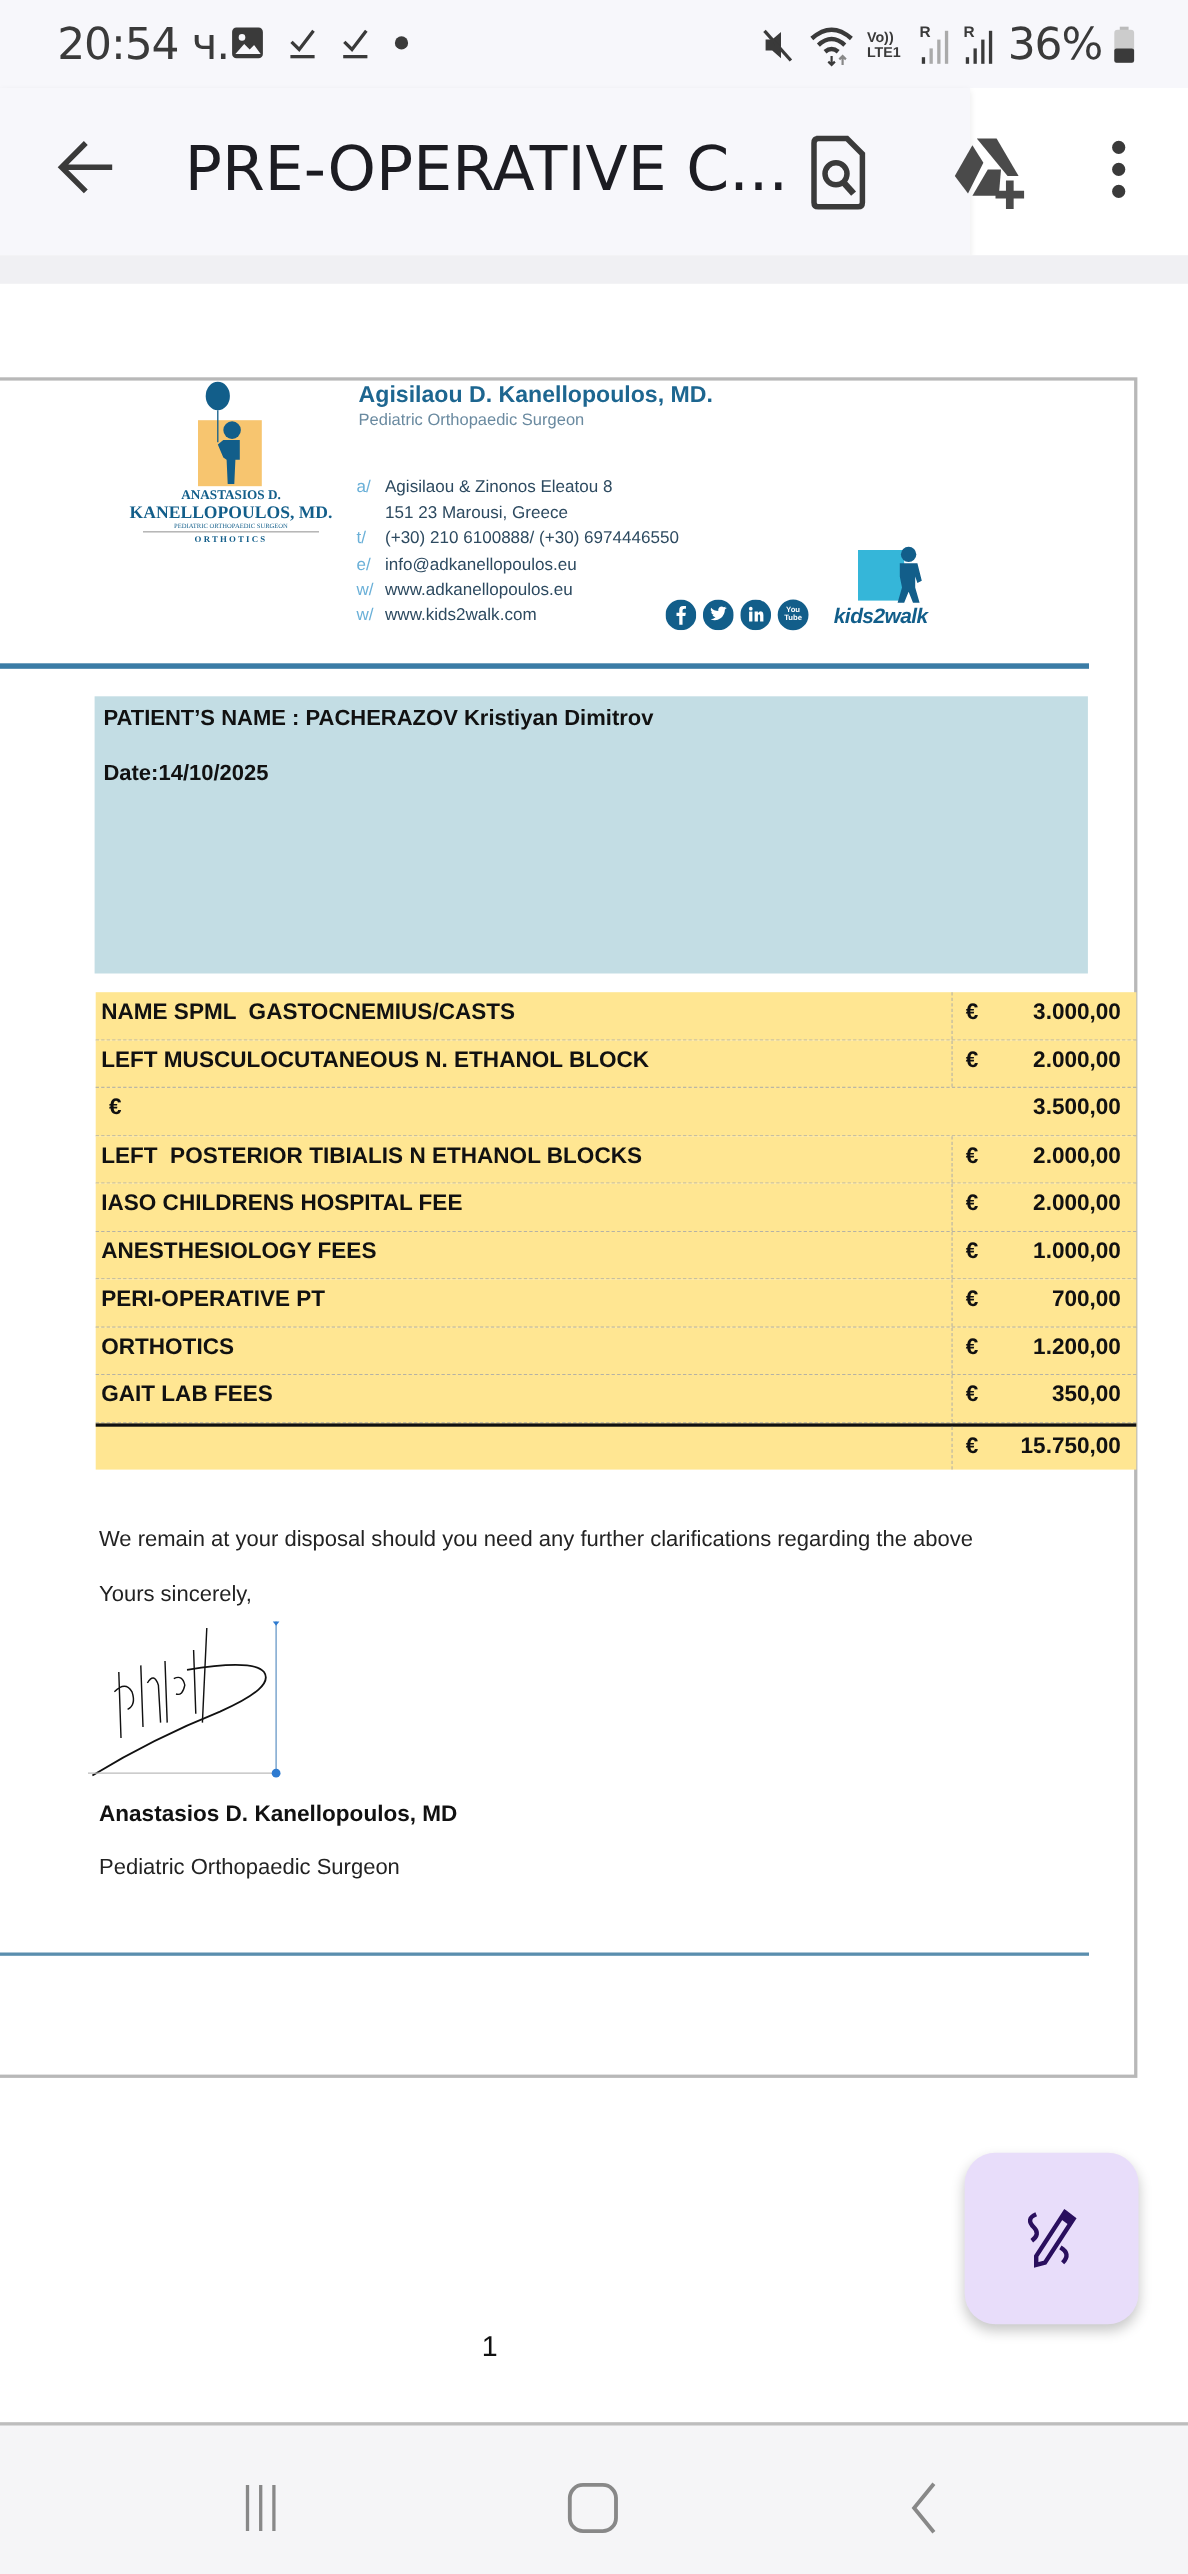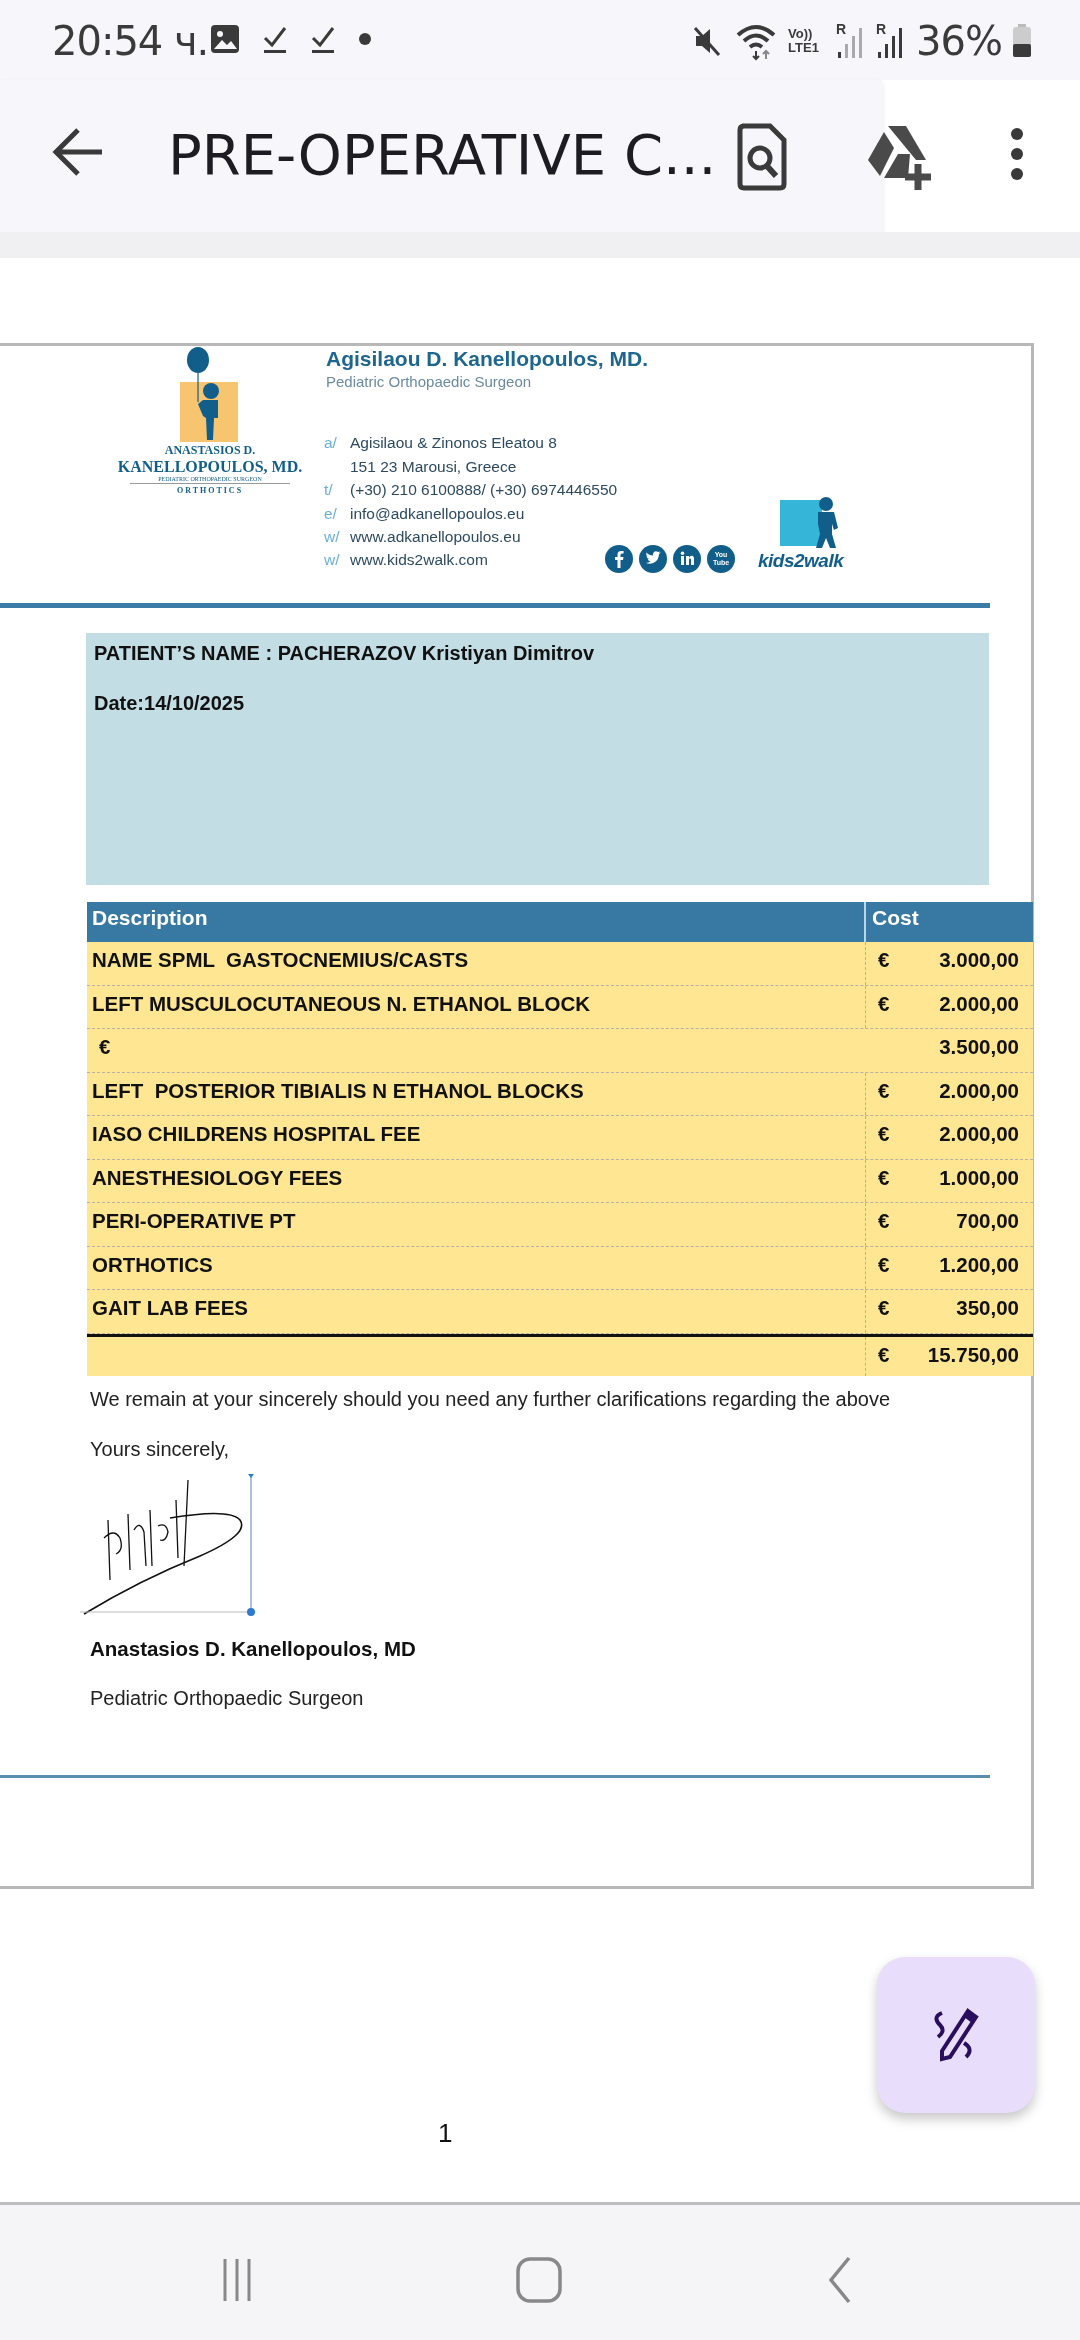--- a/index.html
+++ b/index.html
@@ -179,24 +179,20 @@
 <div style="position:absolute;left:758px;top:550px;font-size:19px;font-weight:bold;color:#125e8a;font-style:italic;letter-spacing:-0.5px;">kids2walk</div>
 
 <div class="rule-blue" style="top:603px;width:990px;"></div>
 
 <div class="patient-box">
   <div class="patient-line" style="top:9px;">PATIENT’S NAME :  PACHERAZOV Kristiyan Dimitrov</div>
   <div class="patient-line" style="top:59px;">Date:14/10/2025</div>
 </div>
 
 <div class="table">
-  <div class="t-head">
-    <div class="c1">Description</div>
-    <div class="c2">Cost</div>
-  </div>
   <div id="rows">
       <div class="t-row">
         <div class="c1">NAME SPML  GASTOCNEMIUS/CASTS</div>
         <div class="c2">
           <span>€</span>
           <span>3.000,00</span>
         </div>
       </div>
       <div class="t-row">
         <div class="c1">LEFT MUSCULOCUTANEOUS N. ETHANOL BLOCK</div>
@@ -256,21 +252,21 @@
     </div>
   <div class="t-row total">
     <div class="c1"></div>
     <div class="c2">
         <span>€</span>
         <span>15.750,00</span>
       </div>
   </div>
 </div>
 
-<div class="letter-text" style="top:1388px;">We remain at your sincerely should you need any further clarifications regarding the above</div>
+<div class="letter-text" style="top:1388px;">We remain at your disposal should you need any further clarifications regarding the above</div>
 <div class="letter-text" style="top:1438px;">Yours sincerely,</div>
 
 <svg style="position:absolute;left:80px;top:1470px;" width="180" height="150" viewBox="0 0 180 150">
   <path d="M4 144 Q60 110 120 86 Q170 64 160 50 Q150 38 90 48" stroke="#111" stroke-width="1.6" fill="none"></path>
   <path d="M28 50 L30 110 M24 68 Q34 58 40 68 Q44 80 36 84 M48 44 L50 100 M54 60 Q60 50 64 62 L66 96 M70 40 L72 96 M78 56 Q86 52 88 62 Q86 72 80 70 M96 30 L98 88 M108 10 L104 96" stroke="#111" stroke-width="1.3" fill="none"></path>
   <line x1="171" y1="4" x2="171" y2="142" stroke="#6a9ac8" stroke-width="1.2"></line>
   <line x1="0" y1="142" x2="171" y2="142" stroke="#bbb" stroke-width="1.2"></line>
   <circle cx="171" cy="142" r="4" fill="#2d7ad0"></circle>
   <path d="M168 4 L174 4 L171 8 Z" fill="#2d7ad0"></path>
 </svg>

